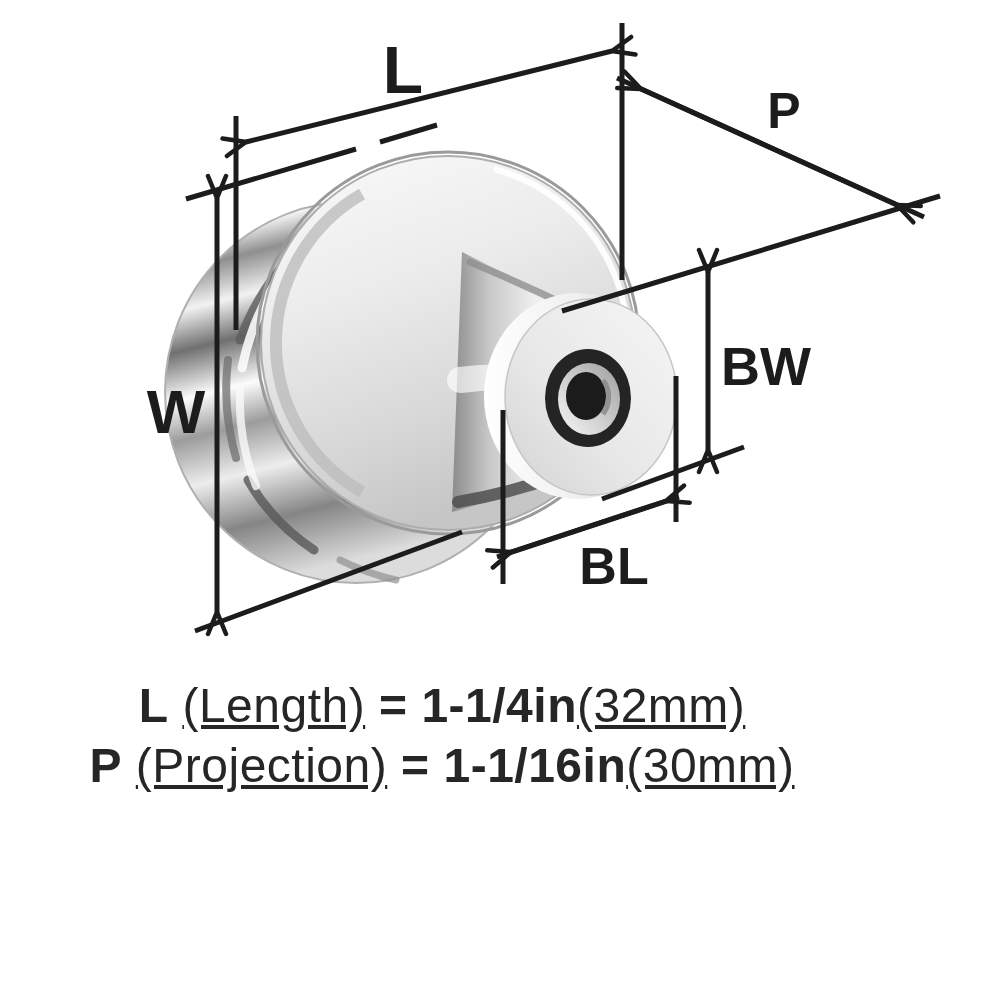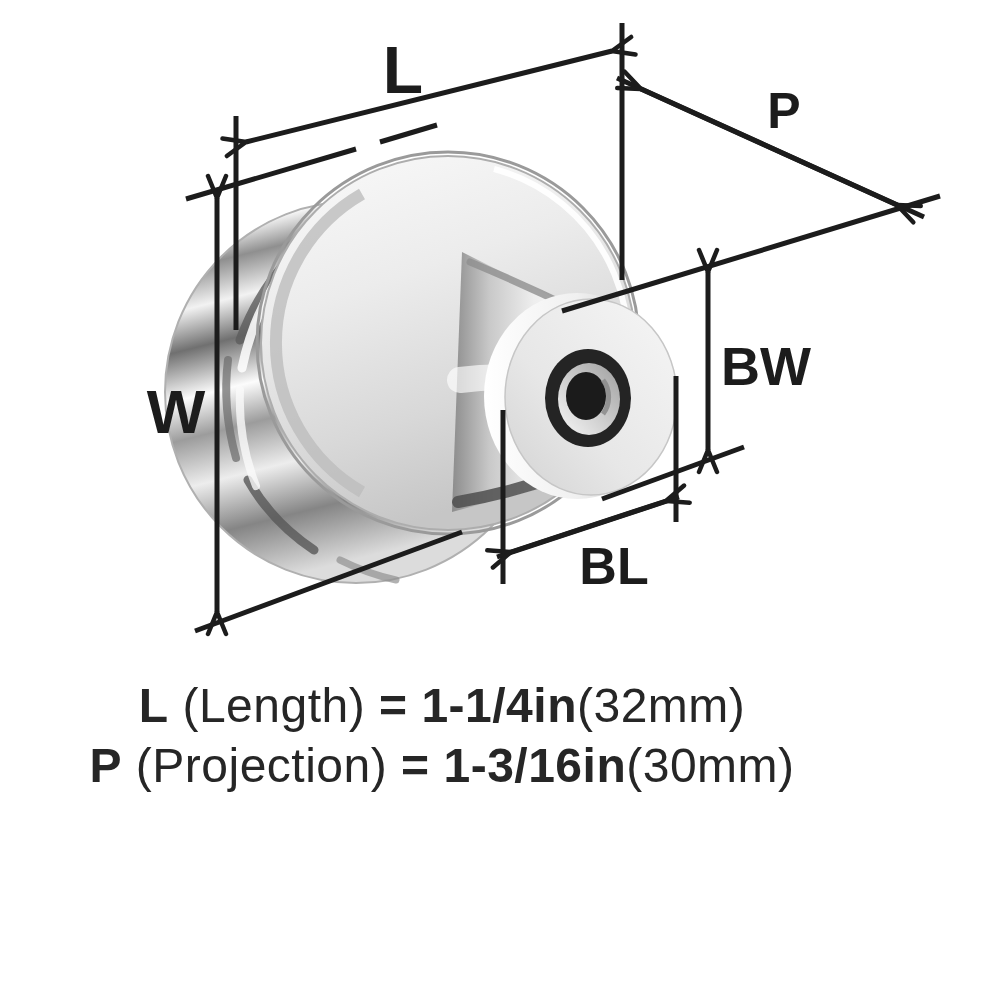--- a/index.html
+++ b/index.html
@@ -13,21 +13,21 @@
     font-weight:bold;fill:#1c1c1c;text-anchor:middle;
   }
   #spec-list{
     position:absolute;left:42px;top:676px;width:800px;
     text-align:center;color:#262626;
     font-size:48px;line-height:60px;letter-spacing:0.5px;
     white-space:nowrap;
   }
   .spec-line{height:60px;}
   .spec-line .b{font-weight:bold;}
-  .spec-line .r{font-weight:normal;}
+  .spec-line .r{font-weight:normal;text-decoration:underline;}
 </style>
 </head>
 <body>
 
 <svg id="diagram-svg" width="1000" height="660" viewBox="0 0 1000 660">
   <defs>
     <marker id="arr" viewBox="0 0 30 24" refX="4" refY="12" markerWidth="30" markerHeight="24" orient="auto-start-reverse" markerUnits="userSpaceOnUse">
       <path d="M26 3 L4 12 L26 21" fill="none" stroke="#1c1c1c" stroke-width="4.5" stroke-linecap="round"></path>
     </marker>
     <linearGradient id="gradRim" x1="0" y1="0" x2="0.25" y2="1">
@@ -128,14 +128,14 @@
 
   <text class="dim-label" x="403" y="93" font-size="66">L</text>
   <text class="dim-label" x="784" y="128" font-size="50">P</text>
   <text class="dim-label" x="176" y="433" font-size="62">W</text>
   <text class="dim-label" x="766" y="385" font-size="54">BW</text>
   <text class="dim-label" x="614" y="584" font-size="52">BL</text>
 </svg>
 
 <div id="spec-list">
     <div class="spec-line"><span class="b">L</span> <span class="r">(Length)</span> <span class="b">= </span><span class="b">1-1/4in</span><span class="r">(32mm)</span></div>
-    <div class="spec-line"><span class="b">P</span> <span class="r">(Projection)</span> <span class="b">= </span><span class="b">1-3/16in</span><span class="r">(30mm)</span></div>
+    <div class="spec-line"><span class="b">P</span> <span class="r">(Projection)</span> <span class="b">= </span><span class="b">1-1/16in</span><span class="r">(30mm)</span></div>
   </div>
 
 </body></html>

